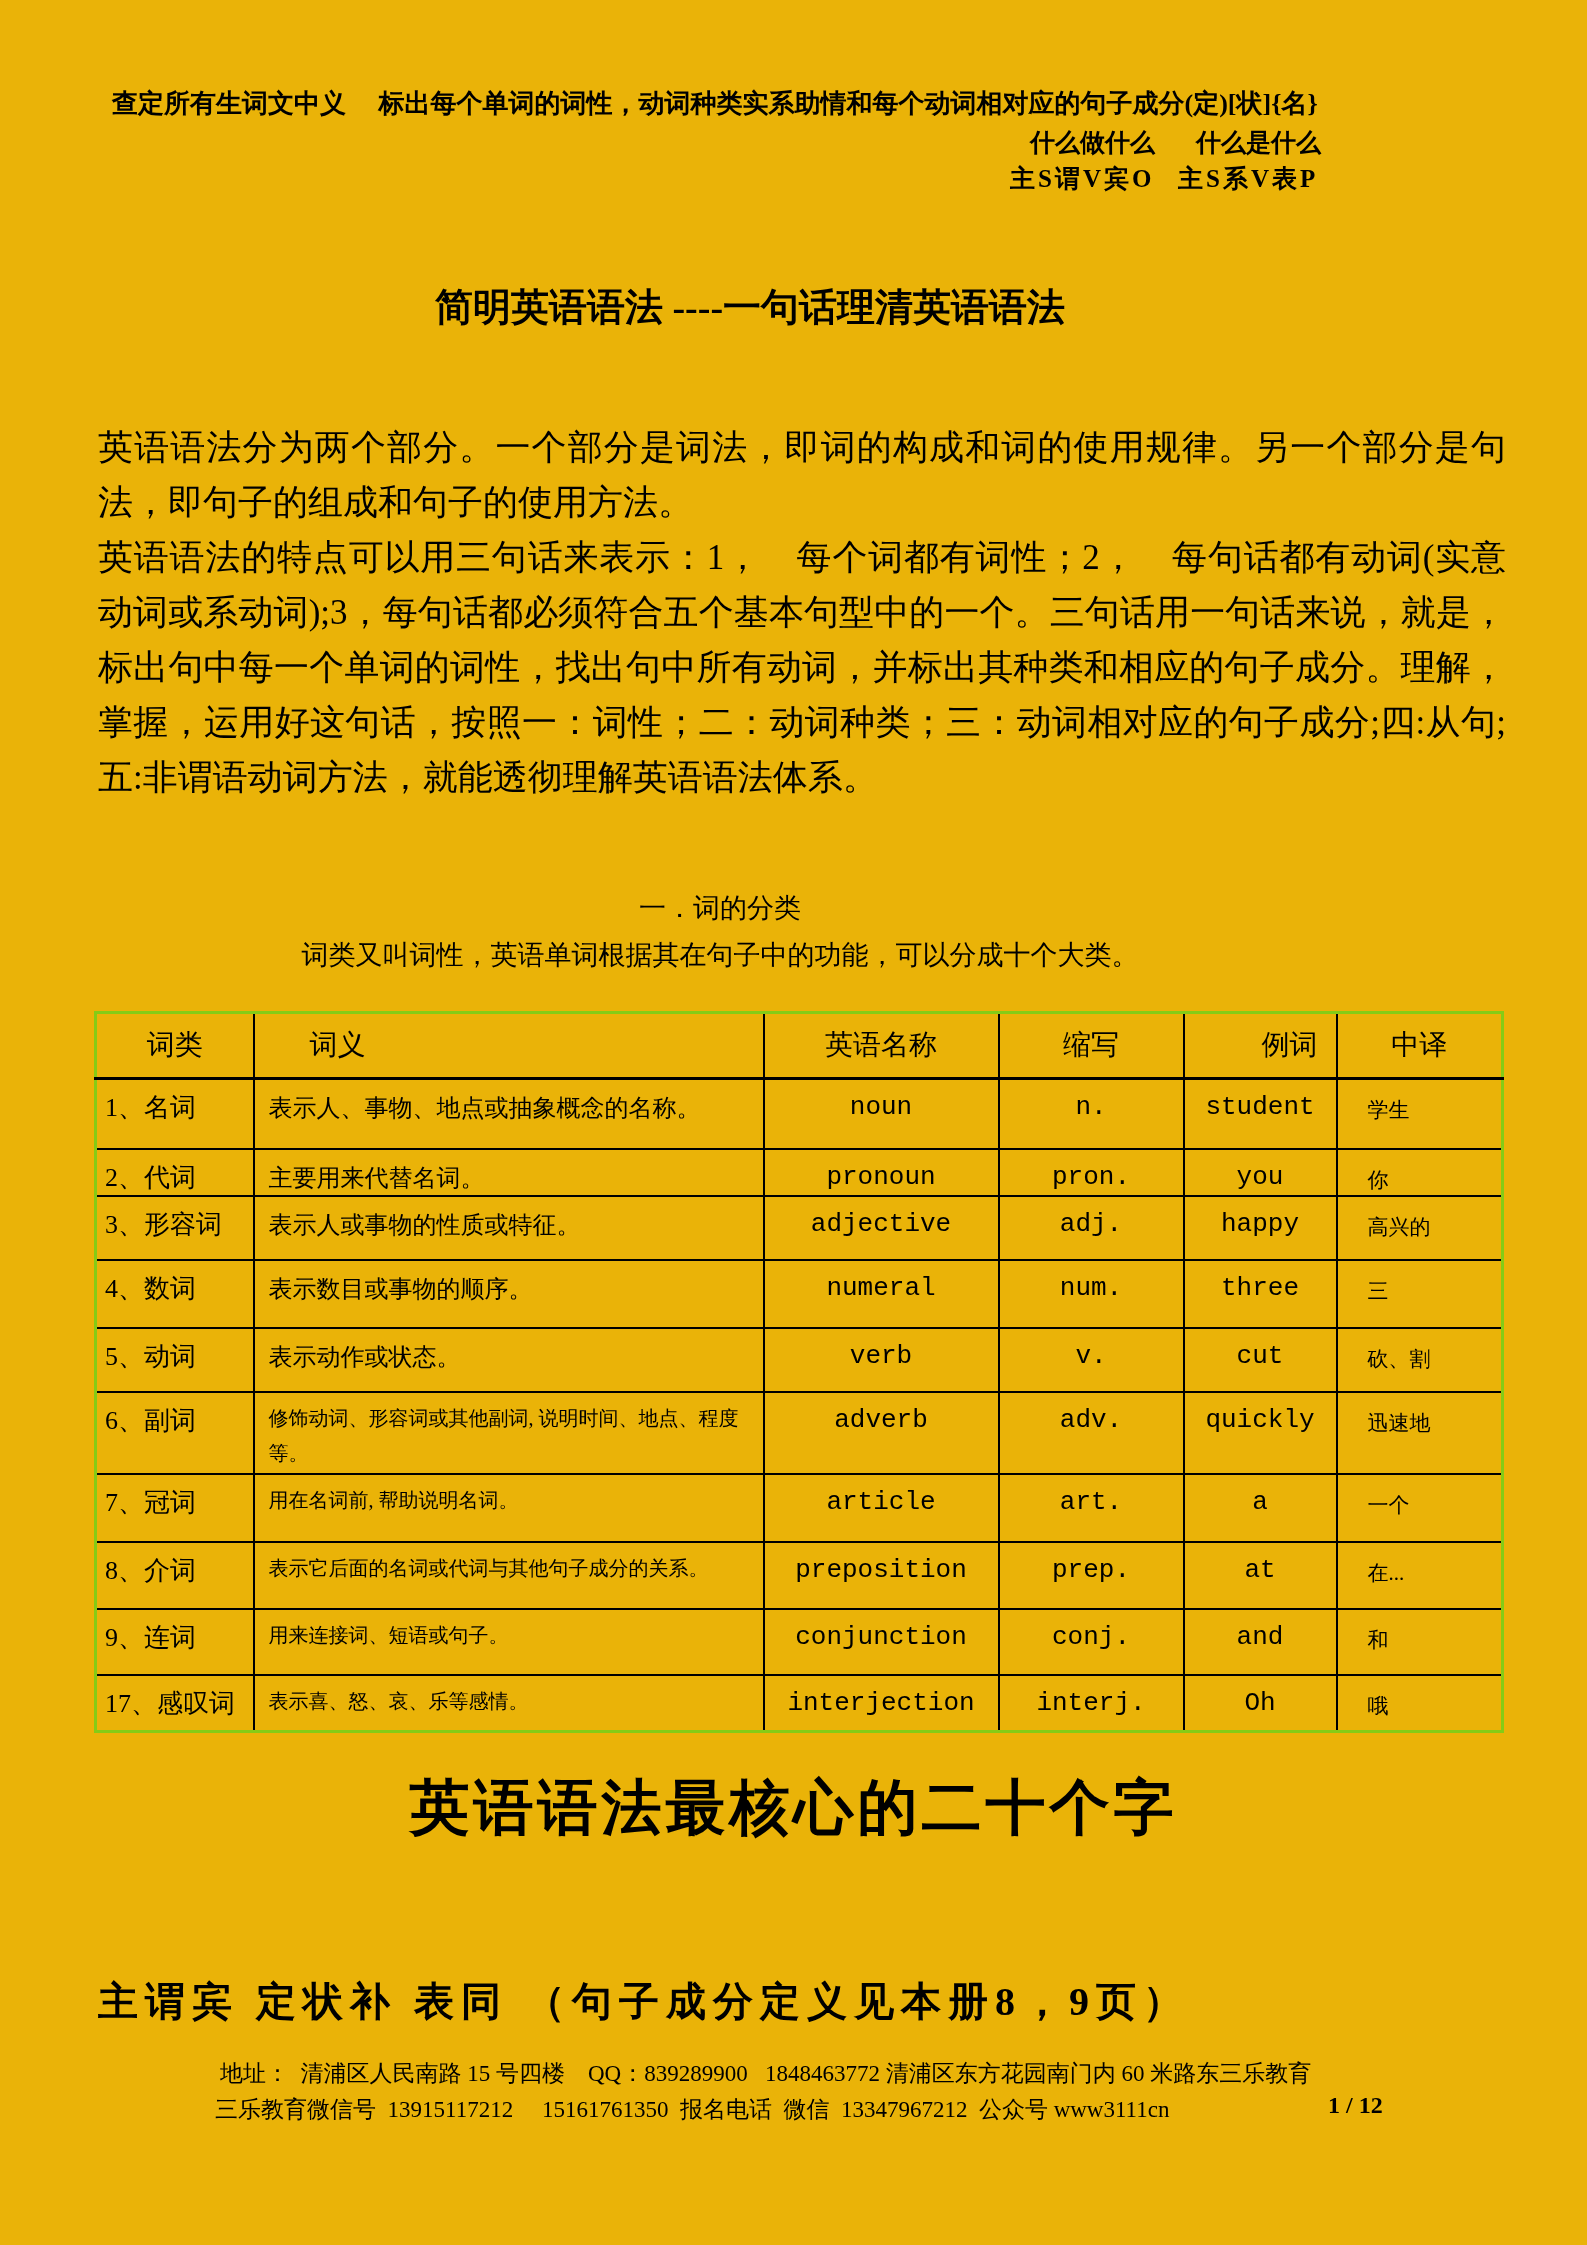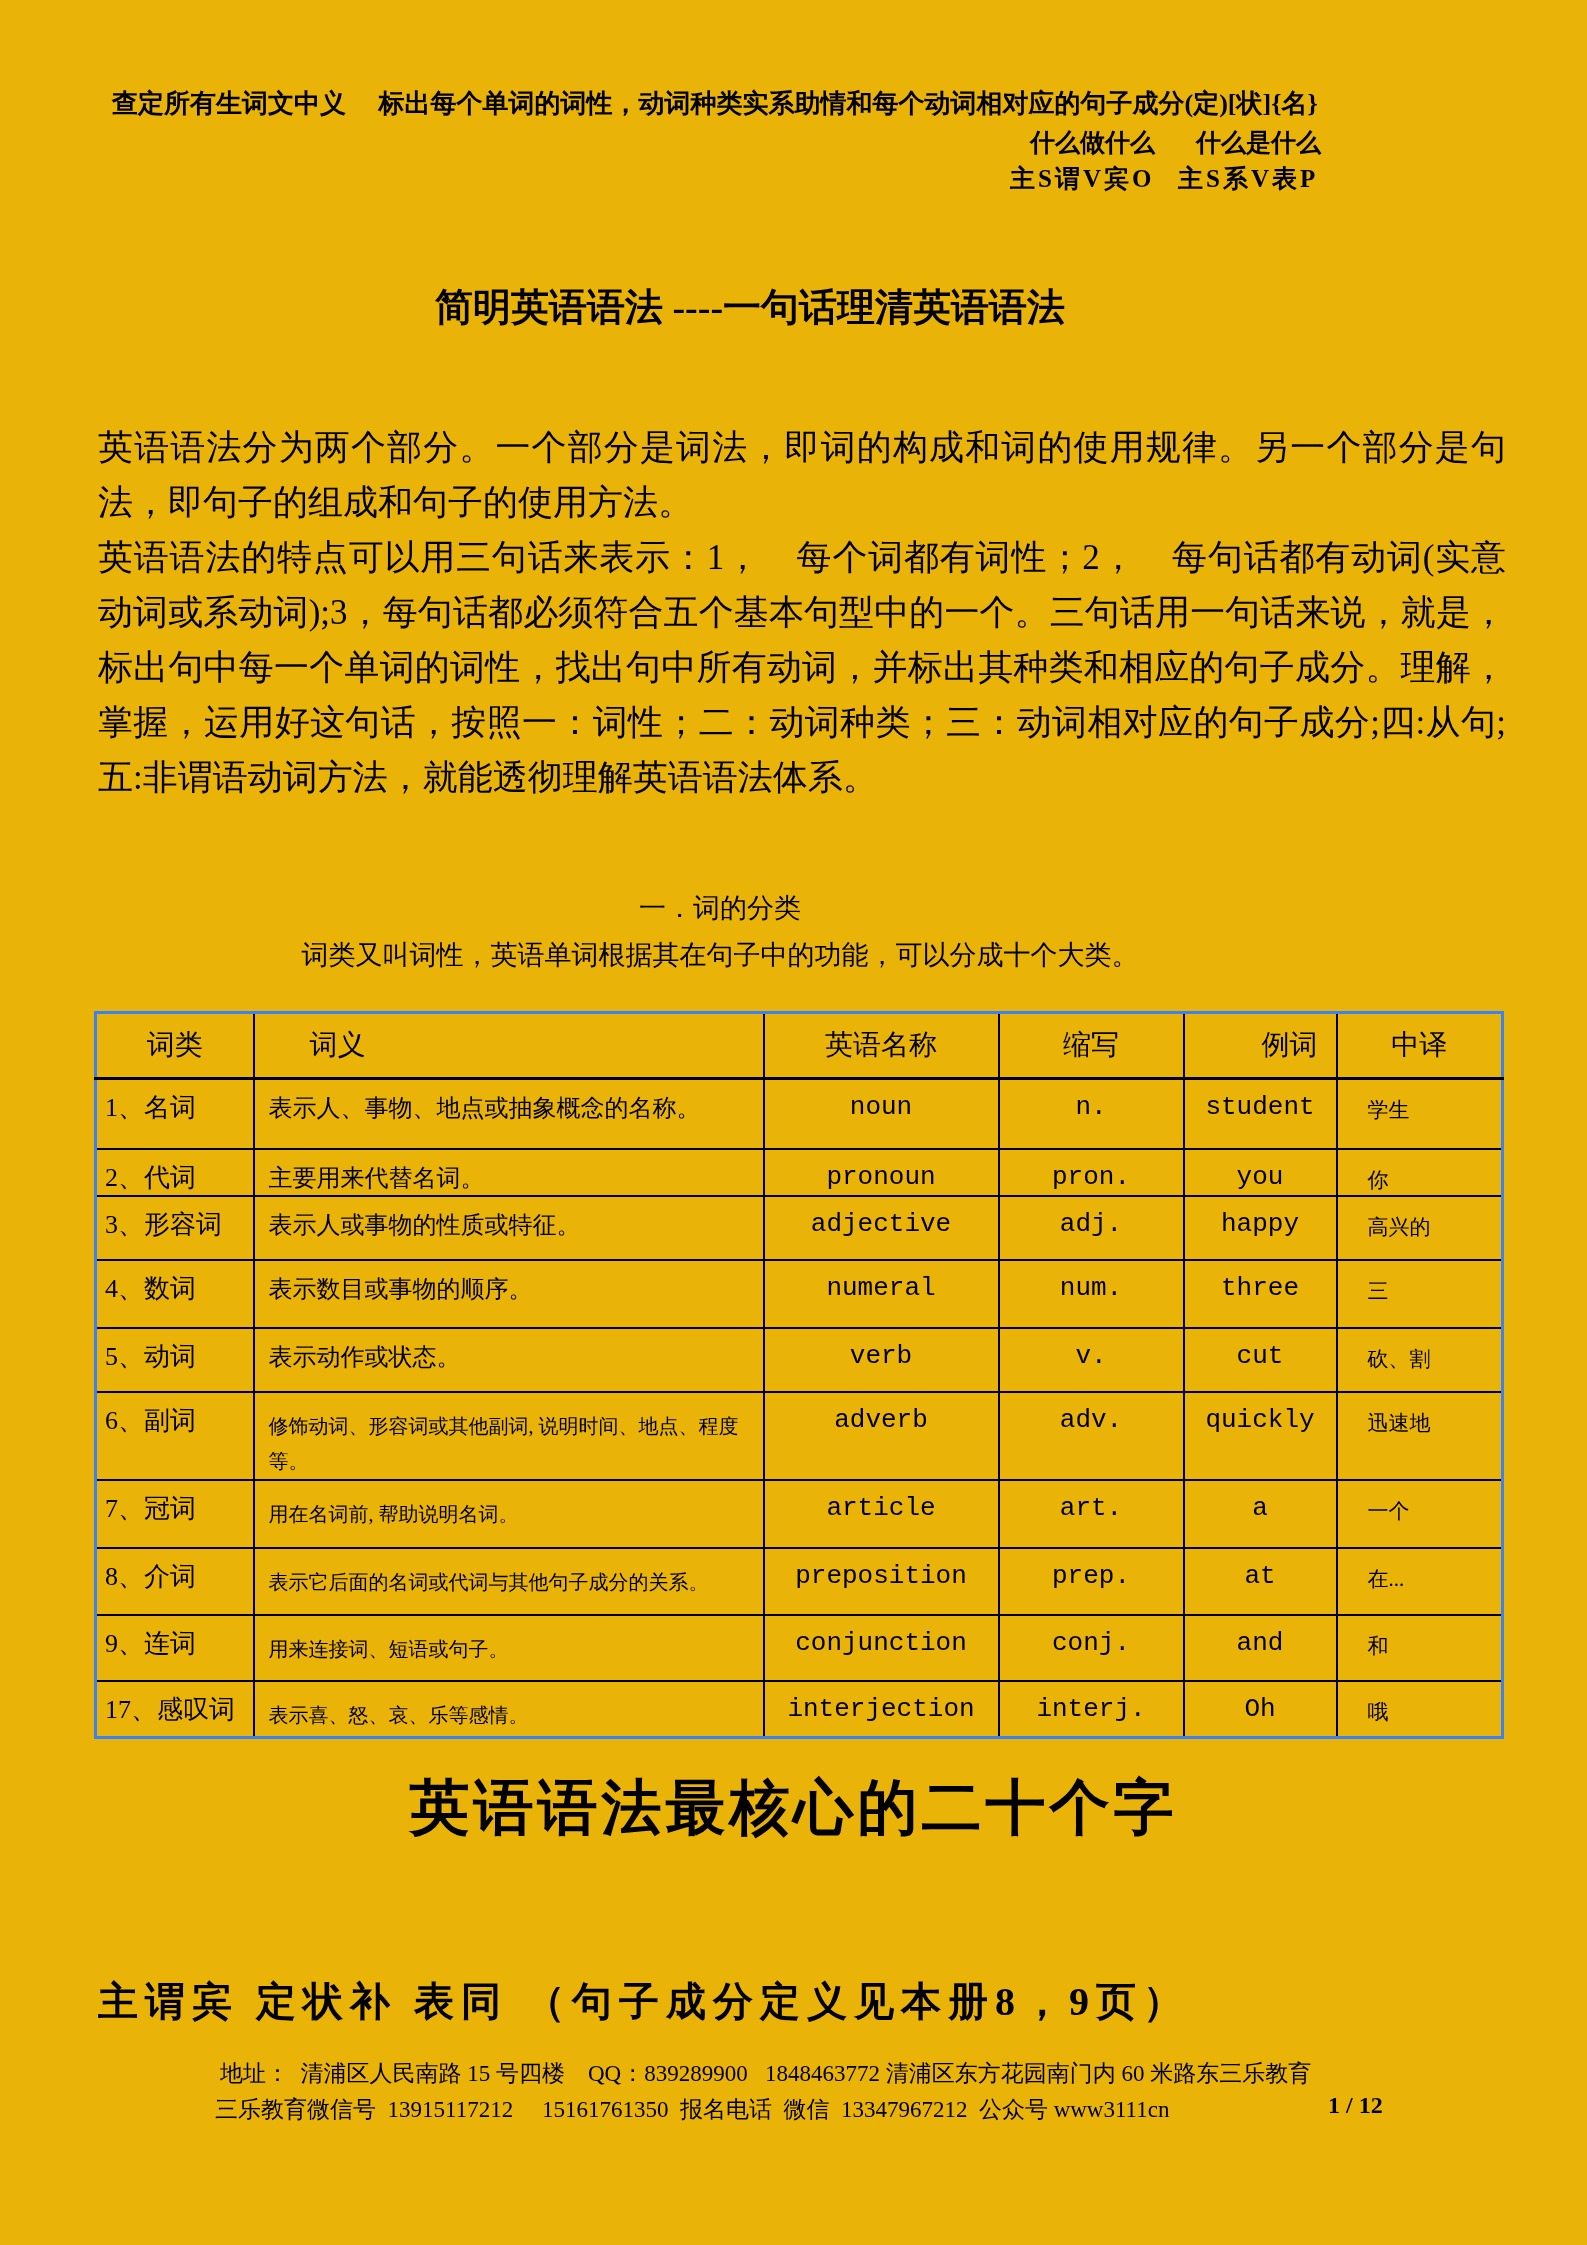--- a/index.html
+++ b/index.html
@@ -27,21 +27,21 @@
 
   .sec-heading { position:absolute; top:890px; left:0; width:1440px;
     text-align:center; font-size:27px; }
   .sec-sub     { position:absolute; top:937px; left:0; width:1440px;
     text-align:center; font-size:27px; }
 
   
   .pos-table {
     position:absolute; left:94px; top:1011px; width:1407px;
     border-collapse:collapse; table-layout:fixed;
-    border:3px solid #3b82f6;
+    border:3px solid #84cc16;
   }
   .pos-table th, .pos-table td {
     border:2px solid #000; vertical-align:top; overflow:hidden;
   }
   .pos-table thead th { border-bottom-width:3px; }
   .pos-table thead tr { height:66px; }
   .pos-table tbody tr:nth-child(1){height:70px}
   .pos-table tbody tr:nth-child(2){height:44px}
   .pos-table tbody tr:nth-child(3){height:64px}
   .pos-table tbody tr:nth-child(4){height:68px}
@@ -51,21 +51,21 @@
   .pos-table tbody tr:nth-child(8){height:67px}
   .pos-table tbody tr:nth-child(9){height:66px}
   .pos-table tbody tr:nth-child(10){height:57px}
 
   .pos-table th { font-weight:normal; font-size:28px; padding-top:12px; text-align:center; }
   .pos-table th:nth-child(2){ text-align:left; padding-left:55px; }
   .pos-table th:nth-child(5){ text-align:right; padding-right:18px; }
 
   .c-cat     { font-size:26px; padding:10px 2px 0 8px; white-space:nowrap; }
   .c-meaning { font-size:24px; padding:12px 8px 0 14px; line-height:1.35; }
-  .c-meaning.small { font-size:20px; padding-top:16px; line-height:1.75; }
+  .c-meaning.small { font-size:20px; padding-top:8px; line-height:1.75; }
   .c-en, .c-abbr, .c-ex {
     font-family:"Liberation Mono", monospace; font-size:26px;
     text-align:center; padding-top:12px;
   }
   .c-cn { font-size:21px; padding:16px 0 0 30px; }
 
   .core-heading { position:absolute; top:1768px; left:0; width:1587px;
     text-align:center; font-size:60px; font-weight:bold; letter-spacing:4px; }
   .core-line1 { position:absolute; left:98px; top:1880px;
     font-size:55px; font-weight:bold; white-space:pre; }

